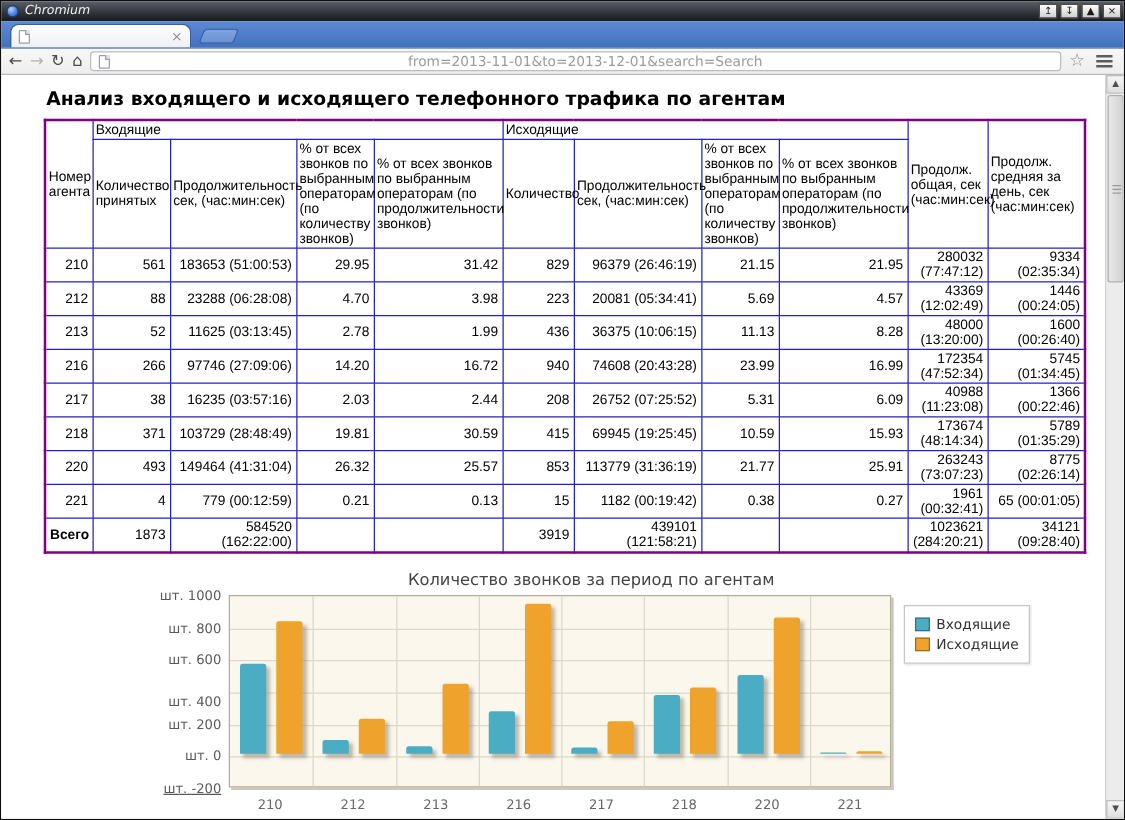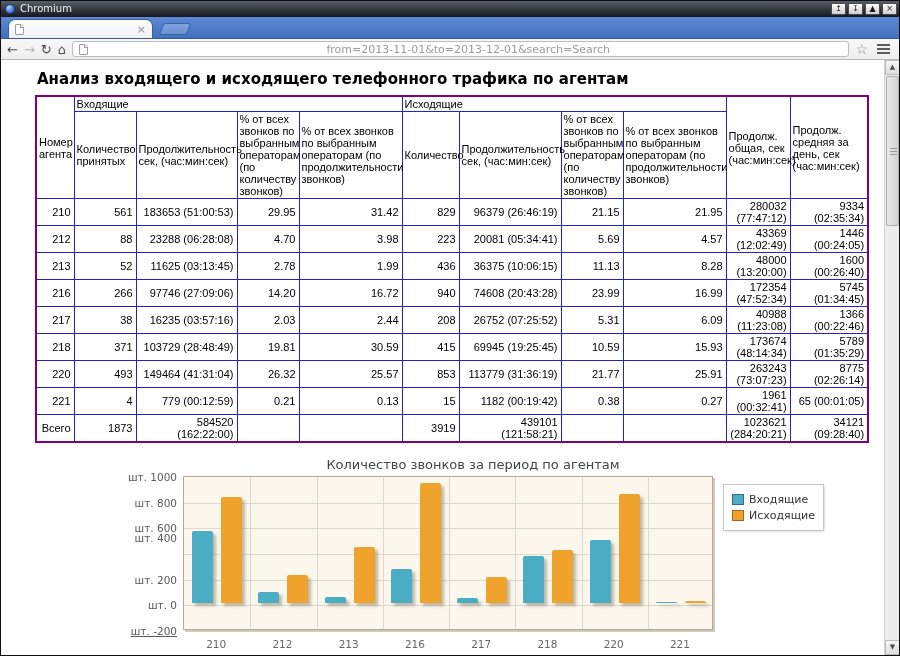--- a/index.html
+++ b/index.html
@@ -11,21 +11,21 @@
   .window {
     width: 900px; height: 656px;
     border: 1px solid #0e0e0e;
     background: #fff;
     display: flex; flex-direction: column;
   }
   
   .titlebar {
     height: 16px; flex: 0 0 16px;
     background: linear-gradient(#5a6068, #32363c 55%, #17191d);
-    display: flex; align-items: center; padding: 0 2px 0 4px;
+    display: flex; align-items: center; padding: 0 2px 0 4px; font-style: italic;
   }
   .chromium-logo {
     width: 10px; height: 10px; border-radius: 50%;
     background: radial-gradient(circle at 35% 30%, #b8d4f4, #4b86e2 55%, #2a5ec2);
     border: 1px solid #1d3f86; margin-right: 5px; flex: 0 0 auto;
   }
   .titlebar-text { color: #f2f2f2; font-size: 10px; line-height: 10px; flex: 1 1 auto; }
   .win-btn {
     width: 15px; height: 12px; margin-left: 2px;
     background: linear-gradient(#fdfdfd, #cfcfcf);
@@ -99,21 +99,21 @@
   }
   table.traffic th, table.traffic td { border: 1px solid #2222cc; }
   table.traffic th {
     font-weight: normal; text-align: left; vertical-align: middle; padding: 1px 2px;
   }
   table.traffic th.grp { height: 13px; vertical-align: middle; }
   table.traffic td {
     text-align: right; vertical-align: middle; padding: 1px 3px;
     height: 24px; white-space: pre-line;
   }
-  table.traffic td.c-total-label { text-align: right; }
+  table.traffic td.c-total-label { text-align: right; font-weight: bold; }
   
   .chart { margin: 14px 0 0 88px; width: 700px; }
   .chart-title { text-align: center; color: #444; font-size: 13px; margin-bottom: 4px; }
   .chart-row { display: flex; align-items: flex-start; }
   .yaxis { position: relative; width: 60px; height: 154px; flex: 0 0 60px; }
   .ylab { position: absolute; right: 6px; font-size: 10.5px; color: #5a5a5a; white-space: nowrap; }
   .plot {
     position: relative; width: 530px; height: 154px; flex: 0 0 530px;
     background: #fbf7ec;
     border: 1px solid #b3ac9d;
@@ -365,21 +365,21 @@
           </tbody>
       </table>
 
       <div class="chart">
         <div class="chart-title">Количество звонков за период по агентам</div>
         <div class="chart-row">
           <div class="yaxis" id="yaxis">
               <div class="ylab" style="top: 149px; text-decoration: underline;">шт. -200</div>
               <div class="ylab" style="top: 123.3px;">шт. 0</div>
               <div class="ylab" style="top: 97.7px;">шт. 200</div>
-              <div class="ylab" style="top: 56px;">шт. 400</div>
+              <div class="ylab" style="top: 80px;">шт. 400</div>
               <div class="ylab" style="top: 46.3px;">шт. 600</div>
               <div class="ylab" style="top: 20.7px;">шт. 800</div>
               <div class="ylab" style="top: -5px; margin-left: 48px;">шт. 1000</div>
             </div>
           <div>
             <div class="plot" id="plot">
                 <div class="gl-h" style="top: 128.3px;"></div>
                 <div class="gl-h" style="top: 102.7px;"></div>
                 <div class="gl-h" style="top: 77px;"></div>
                 <div class="gl-h" style="top: 51.3px;"></div>

